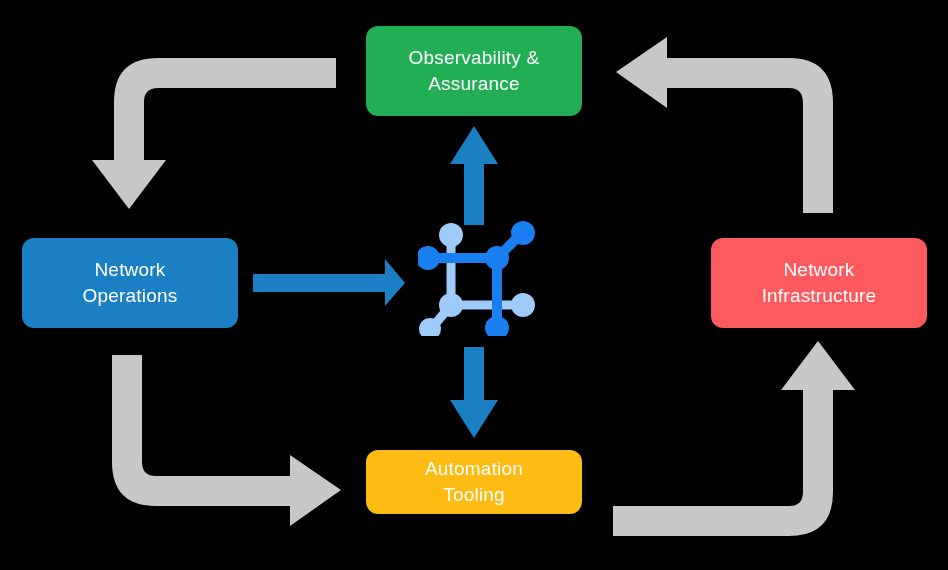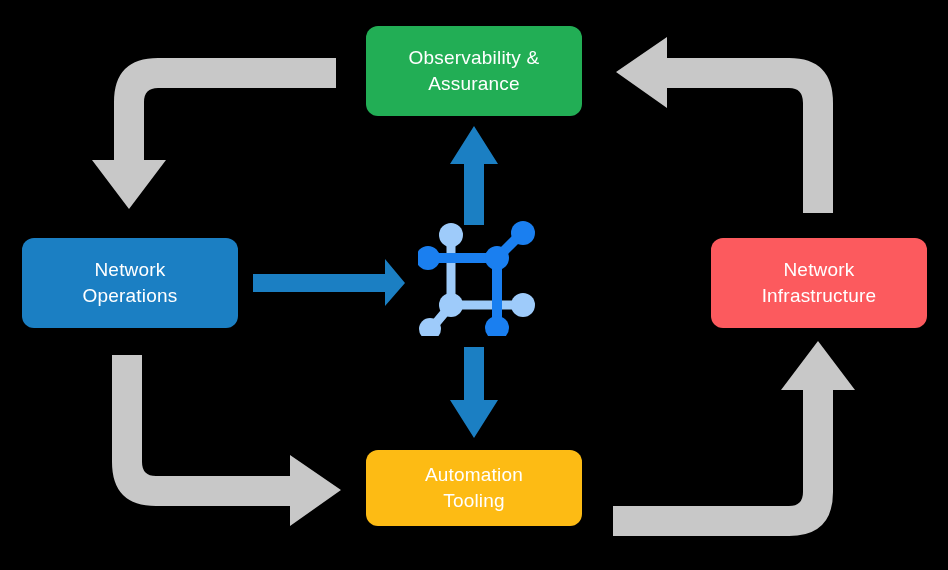--- a/index.html
+++ b/index.html
@@ -34,21 +34,21 @@
   #box-observability {
     left: 366px;  top: 26px;   width: 216px; height: 90px;
   }
   #box-operations {
     left: 22px;   top: 238px;  width: 216px; height: 90px;
   }
   #box-infrastructure {
     left: 711px;  top: 238px;  width: 216px; height: 90px;
   }
   #box-automation {
-    left: 366px;  top: 450px;  width: 216px; height: 76px;
+    left: 366px;  top: 450px;  width: 216px; height: 64px;
   }
   .flow-svg {
     position: absolute;
     left: 0; top: 0;
     width: 948px;
     height: 570px;
     pointer-events: none;
   }
   .hub-svg {
     position: absolute;

